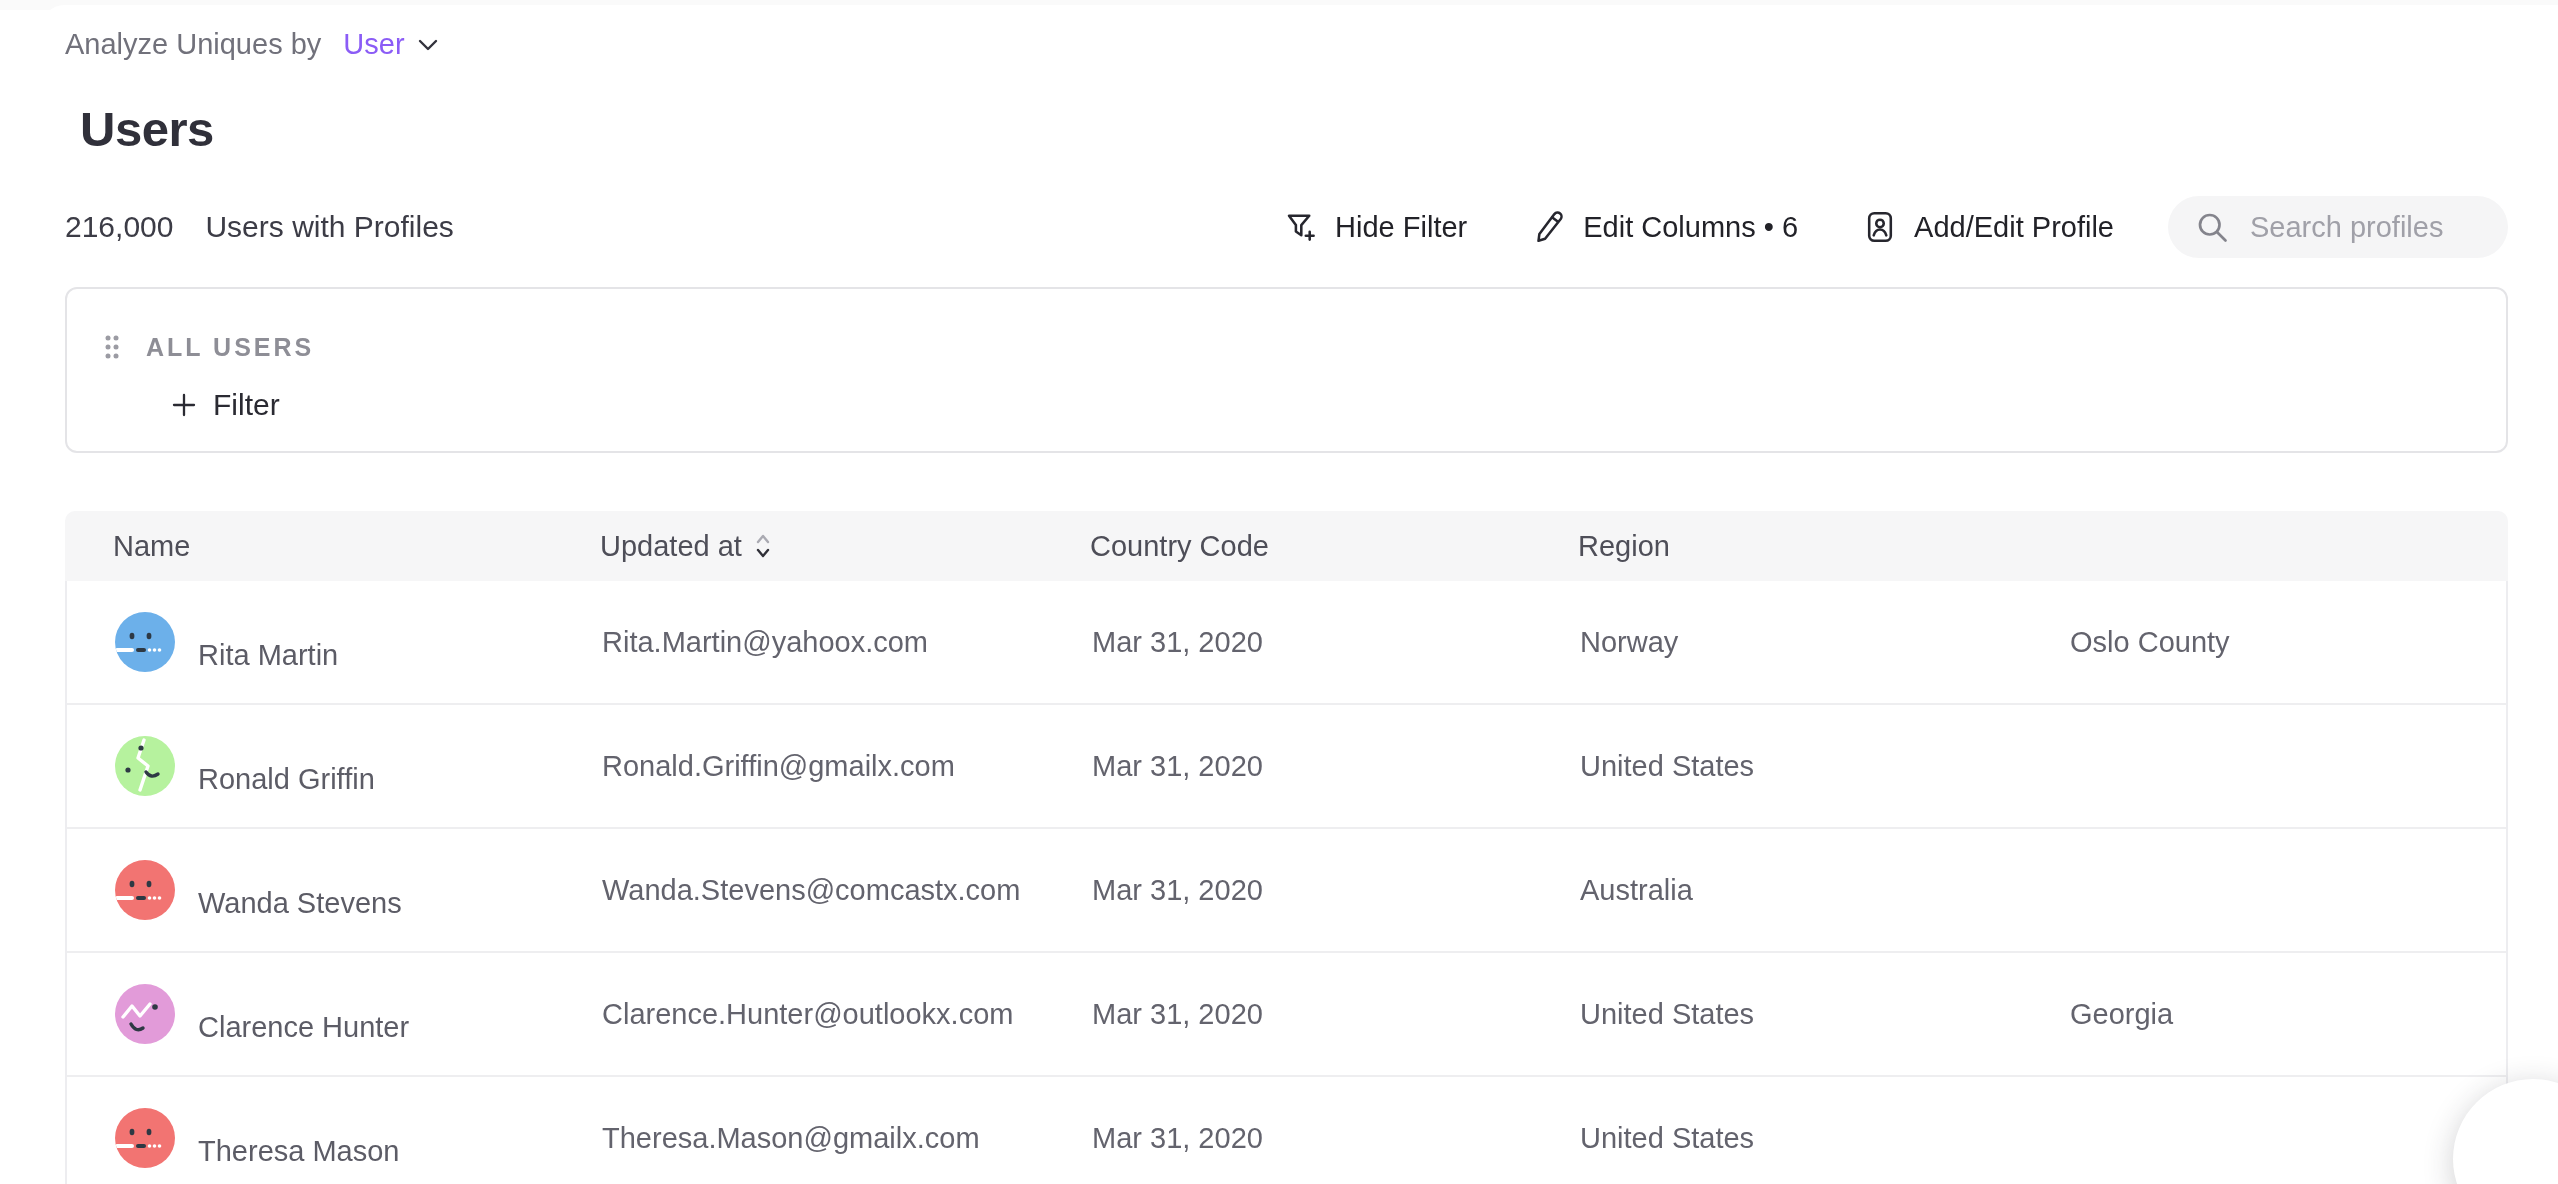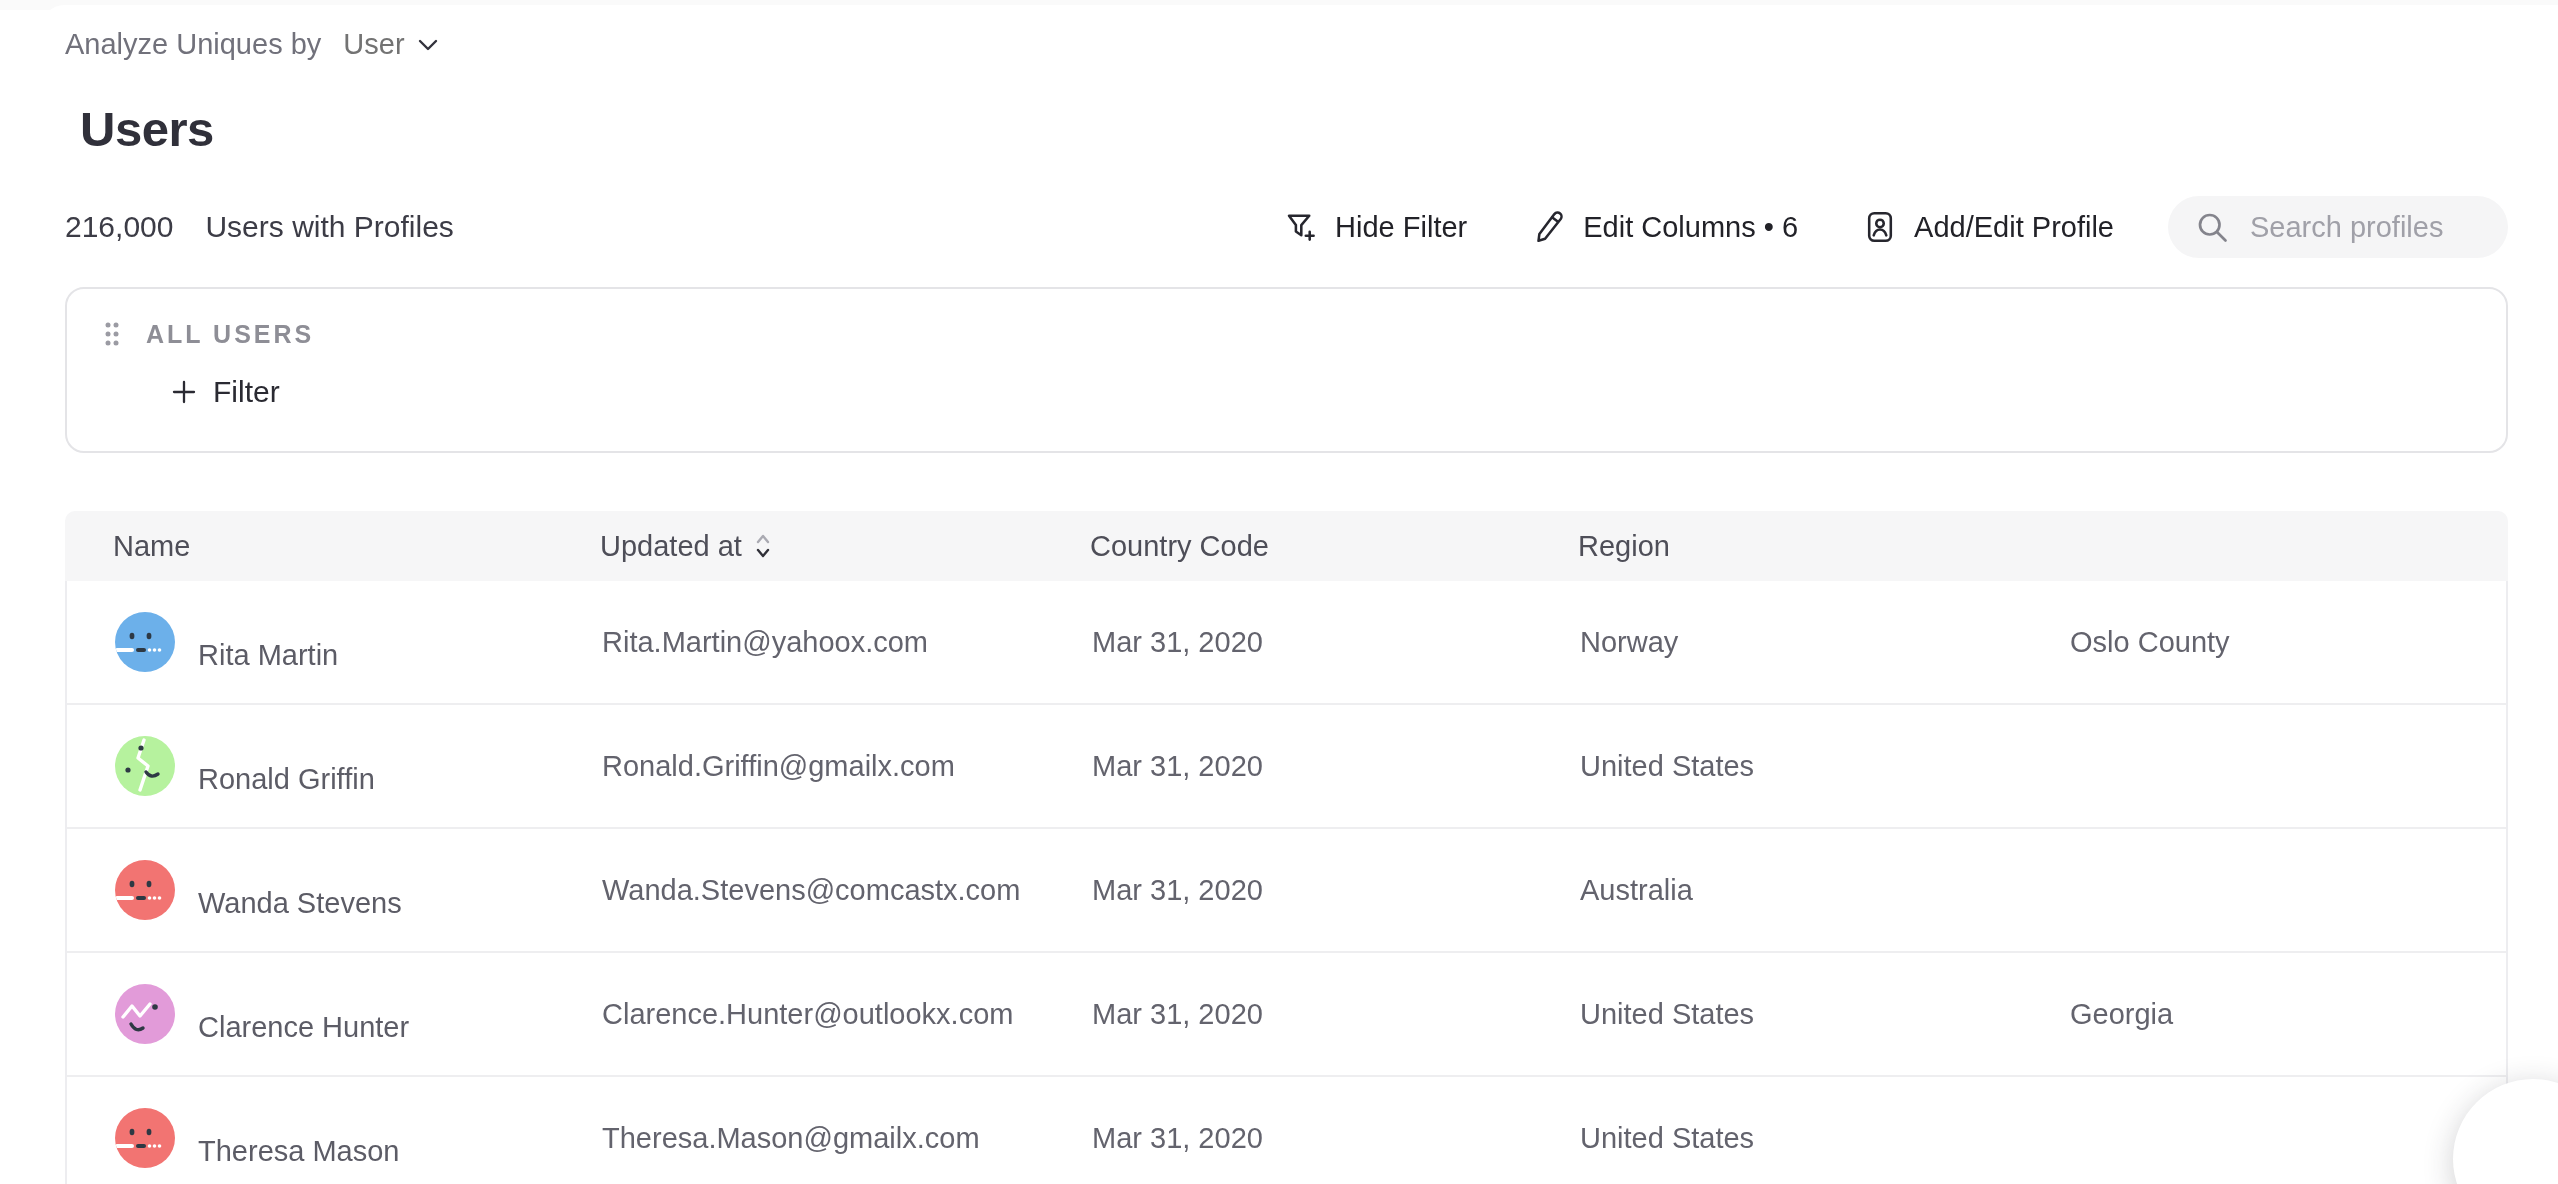--- a/index.html
+++ b/index.html
@@ -5,41 +5,41 @@
   html,body{margin:0;padding:0;width:2558px;height:1184px;overflow:hidden;background:#fff;
             font-family:"Liberation Sans","DejaVu Sans",sans-serif;color:#32323c;}
   .top-strip{position:absolute;top:0;left:0;width:2558px;height:10px;background:#fafafa;}
   .top-panel{position:absolute;top:5px;left:42px;right:0;height:44px;background:#fff;border-top-left-radius:22px;}
   .page{position:relative;padding:28px 50px 0 65px;z-index:1;}
 
   
   .crumb{display:flex;align-items:center;font-size:29px;}
   .crumb .muted{color:#71717b;}
   .dd{display:flex;align-items:center;gap:12px;margin-left:22px;background:none;border:none;
-      font:inherit;color:#737373;font-weight:500;cursor:pointer;padding:0;}
+      font:inherit;color:#8b5cf6;font-weight:500;cursor:pointer;padding:0;}
 
   
   h1{margin:40px 15px 0;font-size:49px;font-weight:700;color:#30303a;letter-spacing:-.5px;}
 
   
   .stats-row{margin-top:38px;display:flex;align-items:center;justify-content:space-between;height:64px;}
   .stats{display:flex;align-items:baseline;font-size:30px;color:#3c3c46;}
   .stats .count{margin-right:32px;}
   .toolbar{display:flex;align-items:center;gap:64px;}
   .tbtn{display:flex;align-items:center;gap:16px;background:none;border:none;font:inherit;
         font-size:29px;font-weight:500;color:#222228;cursor:pointer;padding:0;white-space:nowrap;}
   .search-pill{display:flex;align-items:center;gap:18px;background:#f5f5f6;border-radius:32px;
                height:62px;width:340px;padding:0 26px;box-sizing:border-box;margin-left:-10px;justify-content:center;}
   .search-pill input{border:none;outline:none;background:transparent;font:inherit;font-size:29px;
                      color:#3c3c46;width:230px;}
   .search-pill input::placeholder{color:#a0a0a8;}
 
   
-  .filter-panel{margin-top:28px;border:2px solid #e4e4e7;border-radius:19px;height:166px;
-                box-sizing:border-box;padding:30px 0 0 35px;}
+  .filter-panel{margin-top:28px;border:2px solid #e4e4e7;border-radius:12px;height:166px;
+                box-sizing:border-box;padding:43px 0 0 35px;}
   .fp-top{display:flex;align-items:center;gap:24px;}
   .fp-label{font-size:25px;font-weight:600;letter-spacing:3px;color:#8e8e96;}
   .add-filter{display:flex;align-items:center;gap:15px;background:none;border:none;font:inherit;
               font-size:30px;font-weight:500;color:#2a2a32;cursor:pointer;margin:26px 0 0 68px;padding:0;}
 
   
   .table{margin-top:58px;}
   .grid{display:grid;grid-template-columns:487px 490px 488px 490px 1fr;align-items:center;padding:0 48px;}
   .thead{background:#f6f6f7;height:70px;border-radius:10px 10px 0 0;font-size:29px;color:#4e4e58;}
   .th{display:flex;align-items:center;gap:12px;cursor:pointer;}

